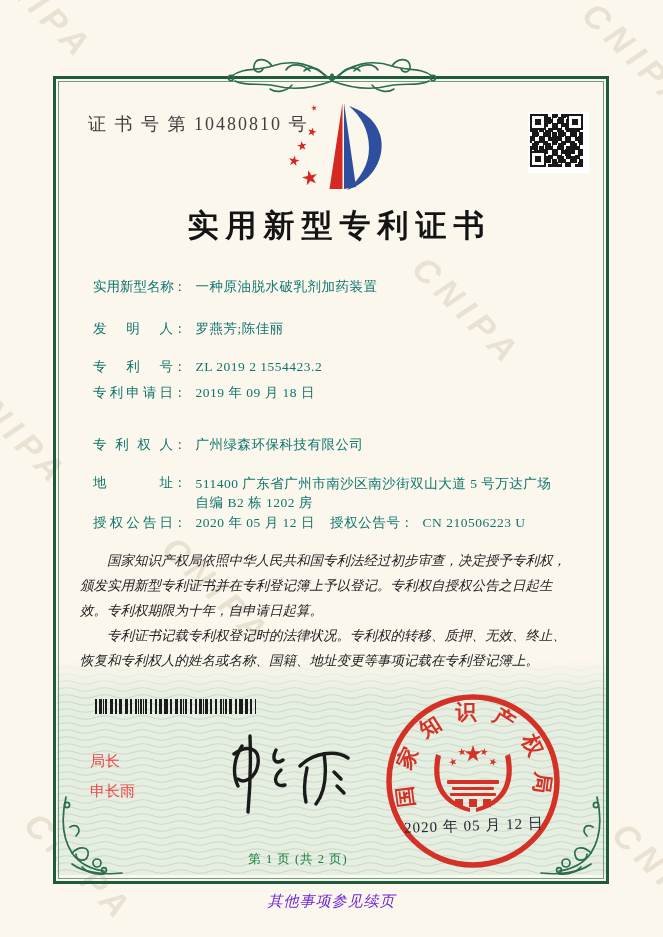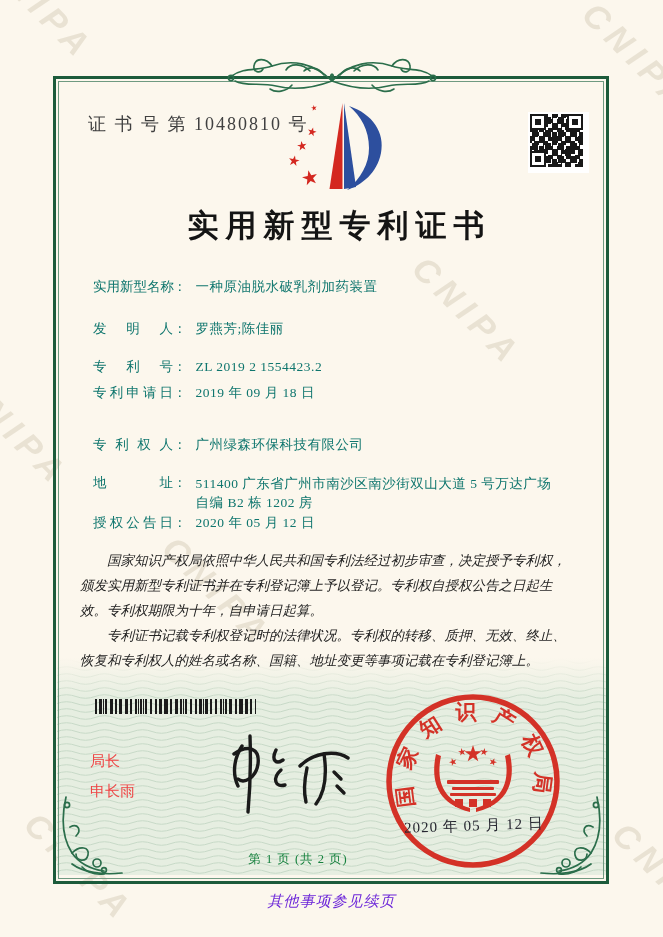--- a/index.html
+++ b/index.html
@@ -179,20 +179,23 @@
   <span class="lbl">专利申请日</span><span>：</span><span class="val">2019 年 09 月 18 日</span>
 </div>
 <div class="frow" style="top:436px;">
   <span class="lbl">专利权人</span><span>：</span><span class="val">广州绿森环保科技有限公司</span>
 </div>
 <div class="frow" style="top:474px;">
   <span class="lbl">地址</span><span>：</span><span class="addr-val">511400 广东省广州市南沙区南沙街双山大道 5 号万达广场 自编 B2 栋 1202 房</span>
 </div>
 <div class="frow" style="top:514px;">
   <span class="lbl">授权公告日</span><span>：</span><span class="val">2020 年 05 月 12 日</span>
+  <span class="grant-right">
+    <span class="lbl2">授权公告号</span><span>：</span><span class="val">CN 210506223 U</span>
+  </span>
 </div>
 
 <div class="abs paras">
   <p>国家知识产权局依照中华人民共和国专利法经过初步审查，决定授予专利权，颁发实用新型专利证书并在专利登记簿上予以登记。专利权自授权公告之日起生效。专利权期限为十年，自申请日起算。</p>
   <p>专利证书记载专利权登记时的法律状况。专利权的转移、质押、无效、终止、恢复和专利权人的姓名或名称、国籍、地址变更等事项记载在专利登记簿上。</p>
 </div>
 
 <div class="abs barcode"></div>
 
 <div class="abs director">

